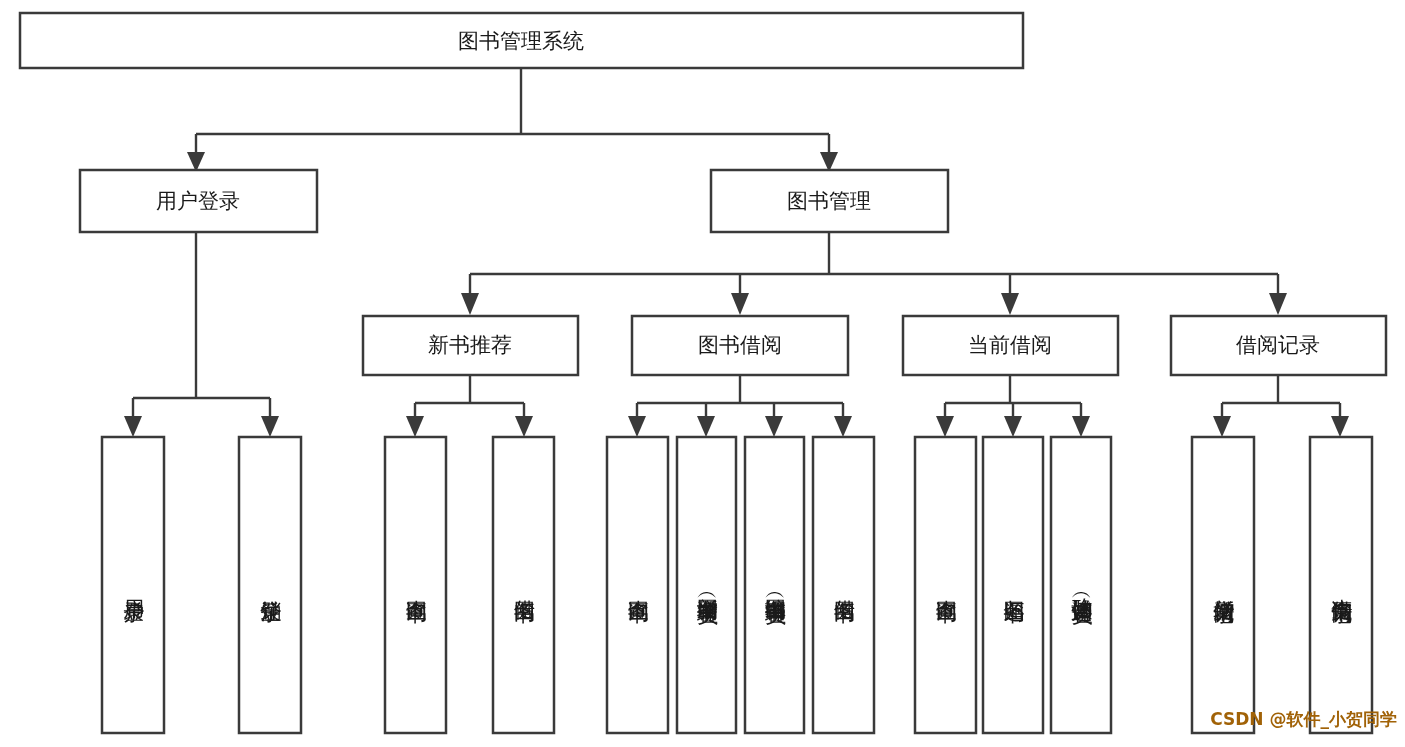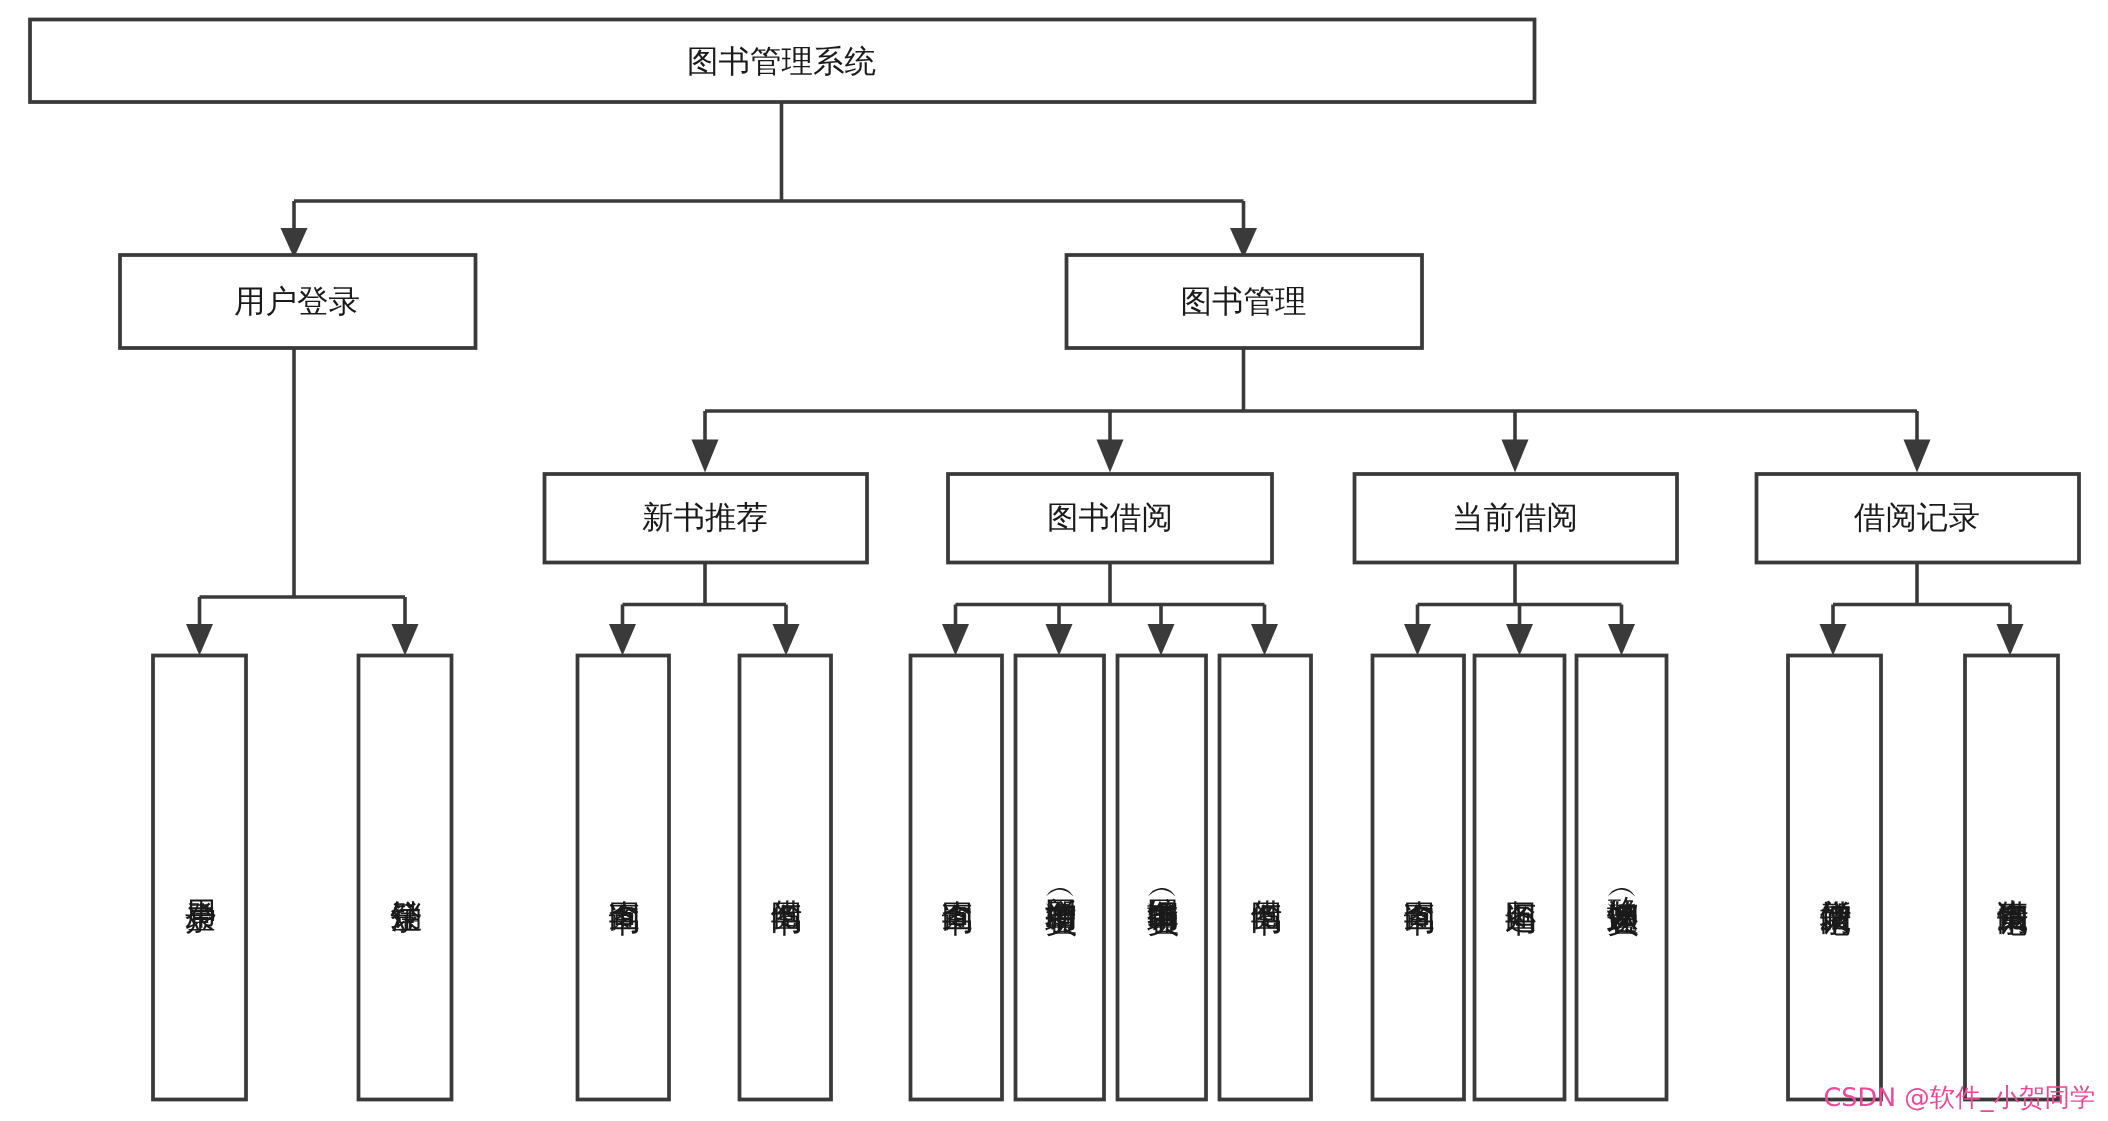--- a/index.html
+++ b/index.html
@@ -65,26 +65,27 @@
     font-size: 21px;
     line-height: 1.04;
     color: #1a1a1a;
     letter-spacing: 1px;
     white-space: nowrap;
     text-align: center;
   }
   .watermark {
     position: absolute;
     right: 8px;
-    bottom: 4px;
+    bottom: 16px;
     font-family: "DejaVu Sans", "Liberation Sans", sans-serif;
     font-size: 17px;
-    color: #ec4899;
+    color: #a16207;
     white-space: nowrap;
     pointer-events: none;
+    font-weight: bold;
   }
 </style>
 </head>
 <body>
 
 <div id="diagram-root">
 
   <svg id="diagram-svg" viewBox="0 0 1405 747">
     <defs>
       <marker id="arr" markerWidth="12" markerHeight="12" refX="1" refY="5" orient="auto" markerUnits="userSpaceOnUse">

